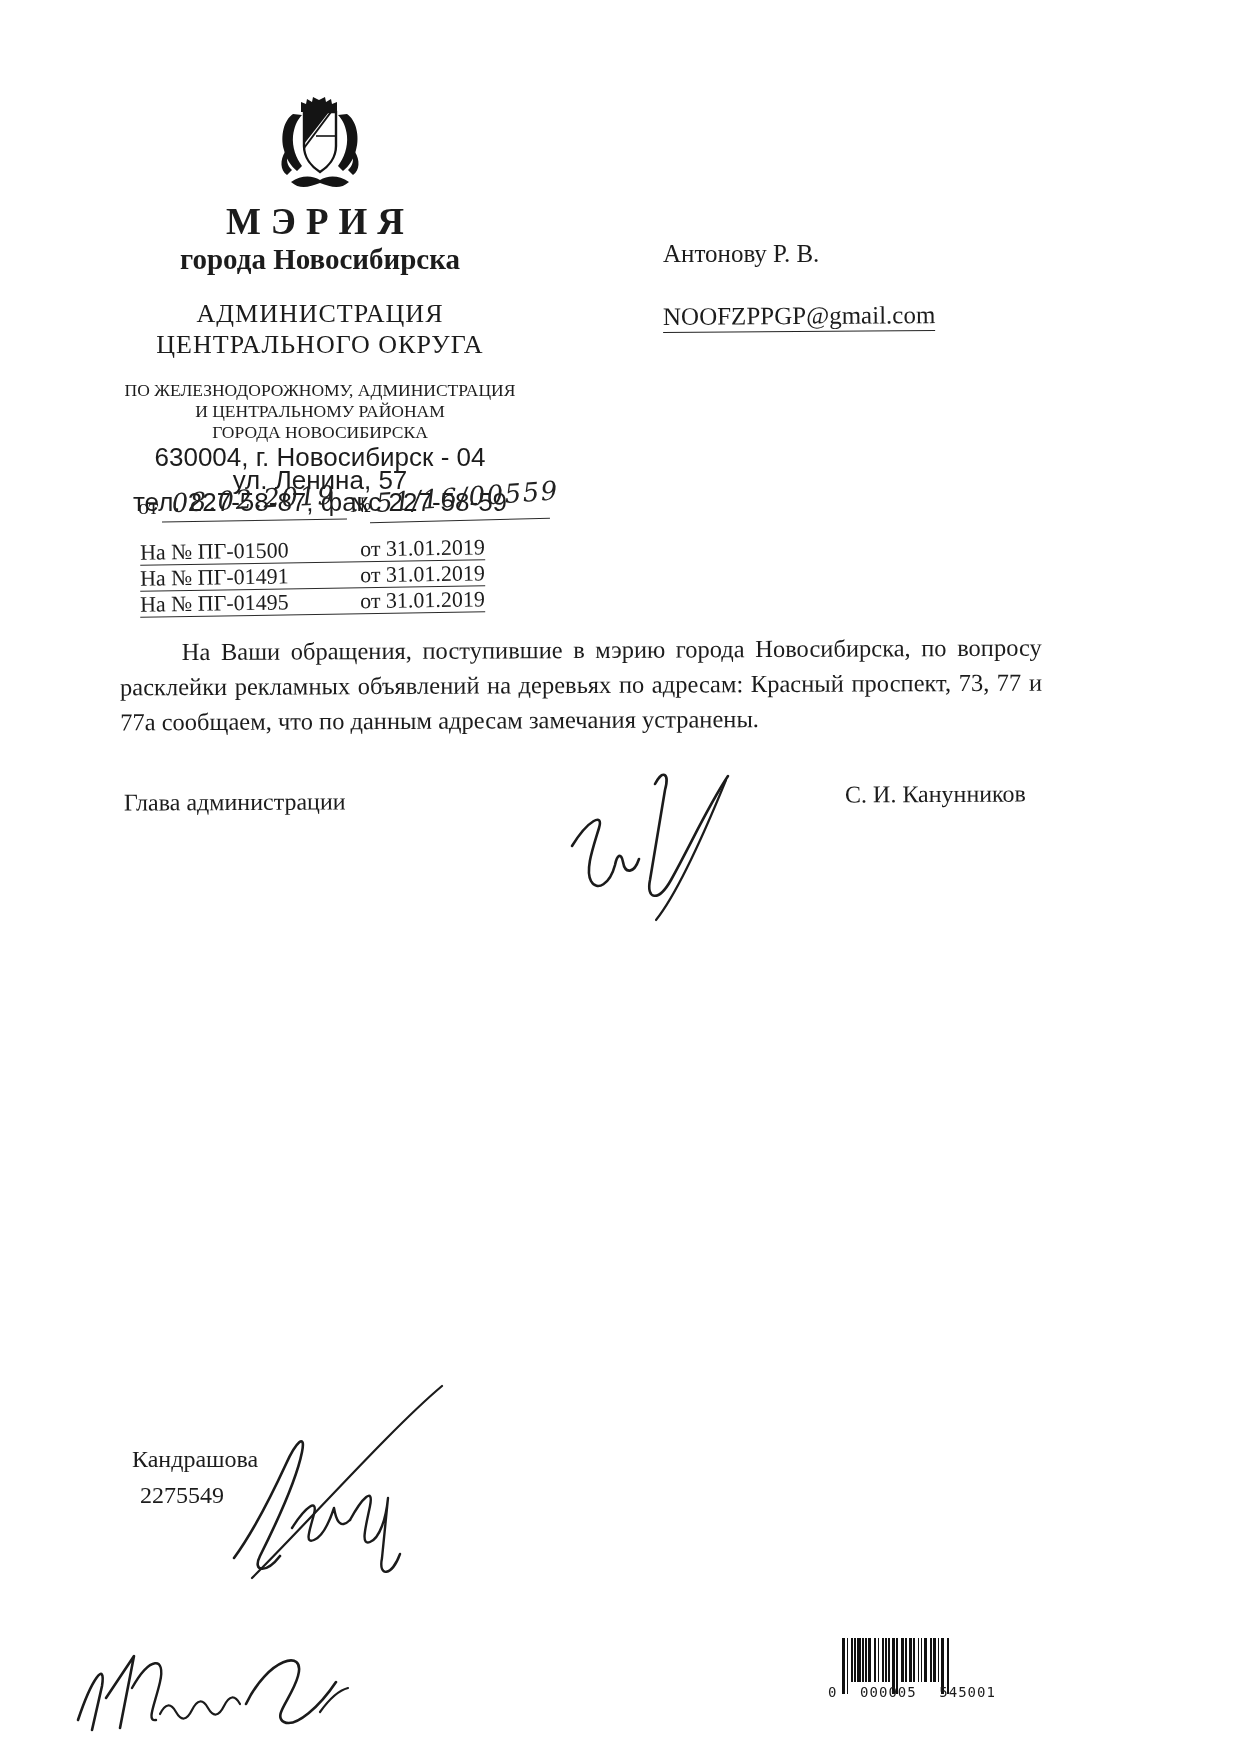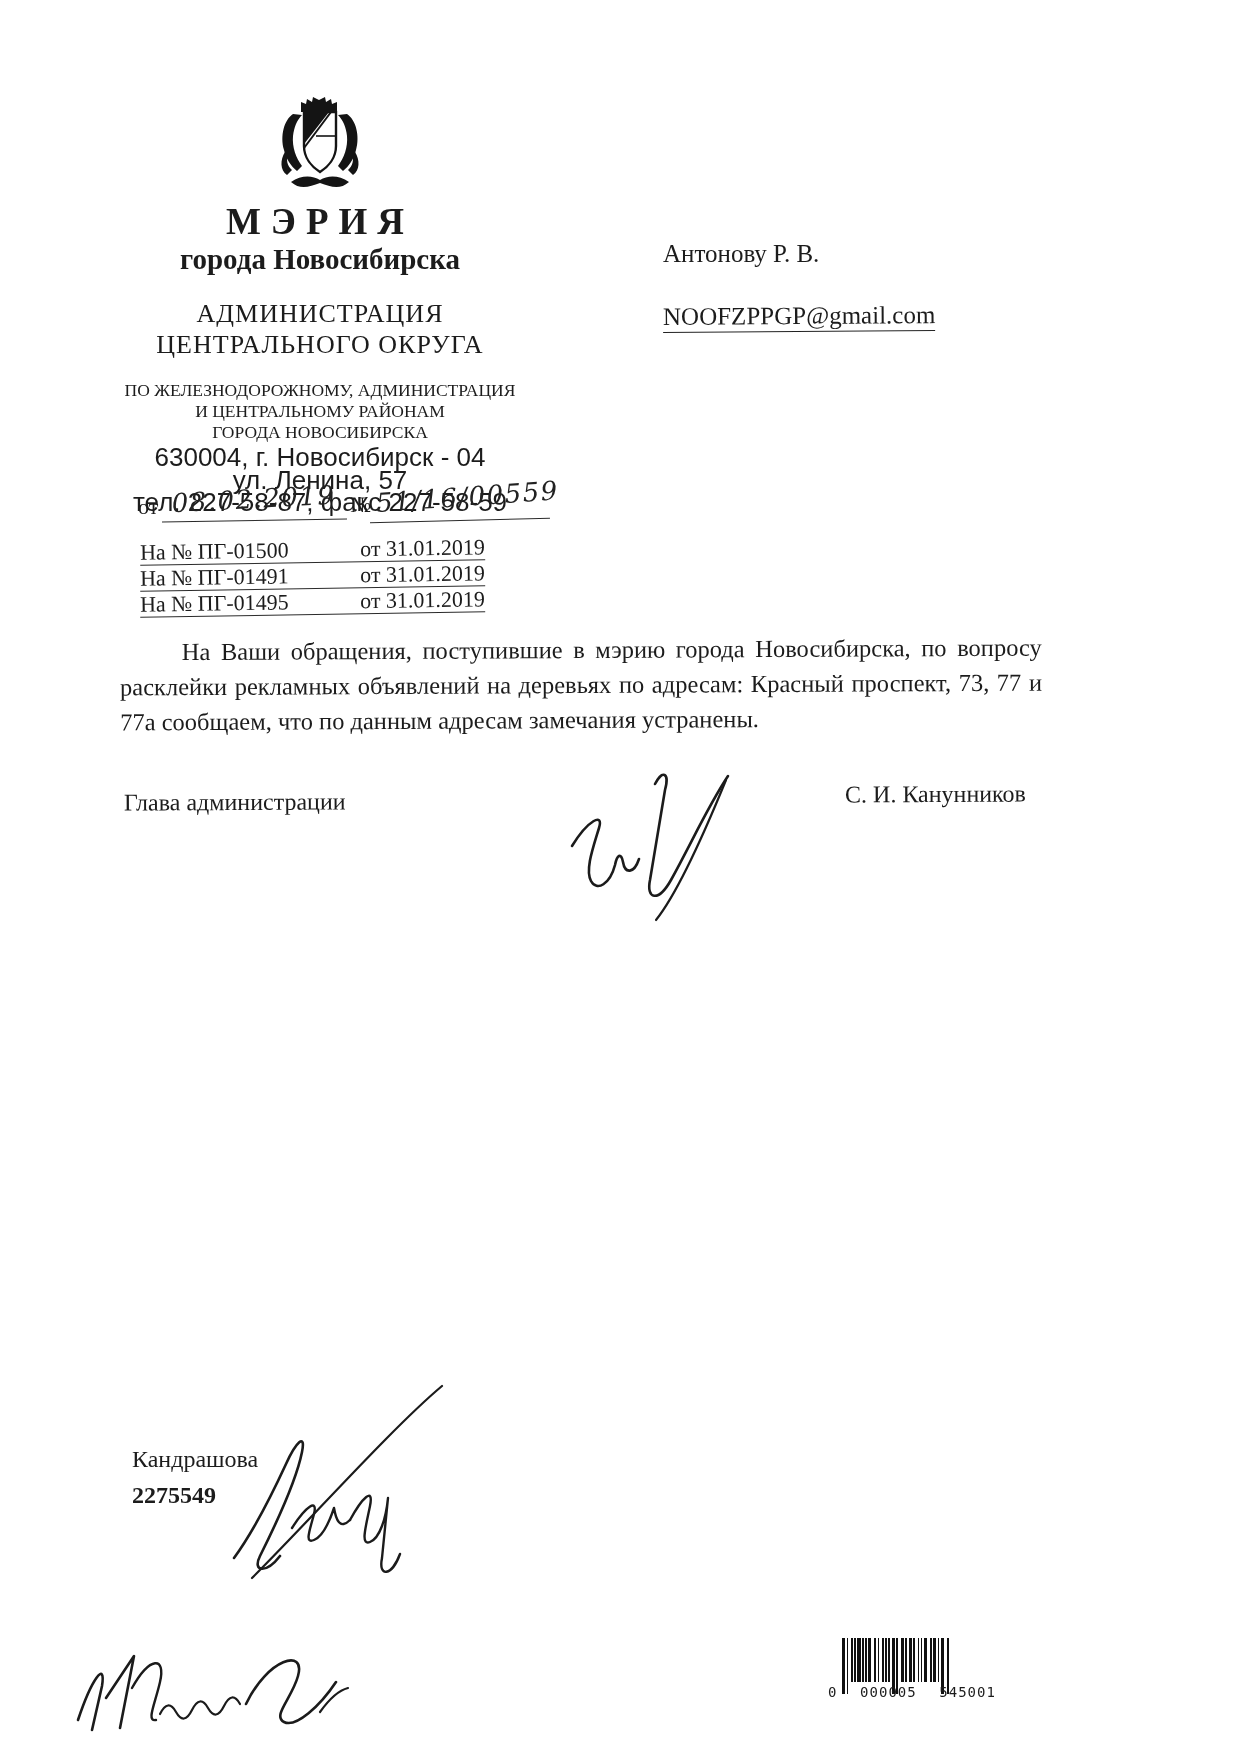--- a/index.html
+++ b/index.html
@@ -47,21 +47,21 @@
     left:120px;top:632px;width:922px;
     font-size:24.5px;line-height:35px;text-align:justify;text-indent:62px;
     transform:rotate(-0.3deg);
   }
   
   #sig-title{left:124px;top:789px;font-size:24px;transform:rotate(-0.3deg);}
   #sig-name{left:845px;top:781px;font-size:24px;transform:rotate(-0.3deg);}
   .sig-svg path{fill:none;stroke:#1b1b1b;stroke-linecap:round;stroke-linejoin:round;}
   
   #exec-name{left:132px;top:1446px;font-size:24px;}
-  #exec-phone{left:132px;top:1482px;font-size:24px;font-weight:bold;}
+  #exec-phone{left:140px;top:1482px;font-size:24px;}
   
   #barcode{left:828px;top:1638px;width:200px;height:62px;}
   #bars{position:absolute;left:14px;top:0;height:44px;display:flex;align-items:flex-start;}
   .bar{background:#111;height:44px;}
   .bar.tall{height:56px;}
   .sp{height:10px;}
   #bc-digits{
     position:absolute;left:0;top:46px;width:200px;
     font-family:"DejaVu Sans Mono", monospace;font-size:14px;letter-spacing:1px;
     display:flex;justify-content:space-between;

